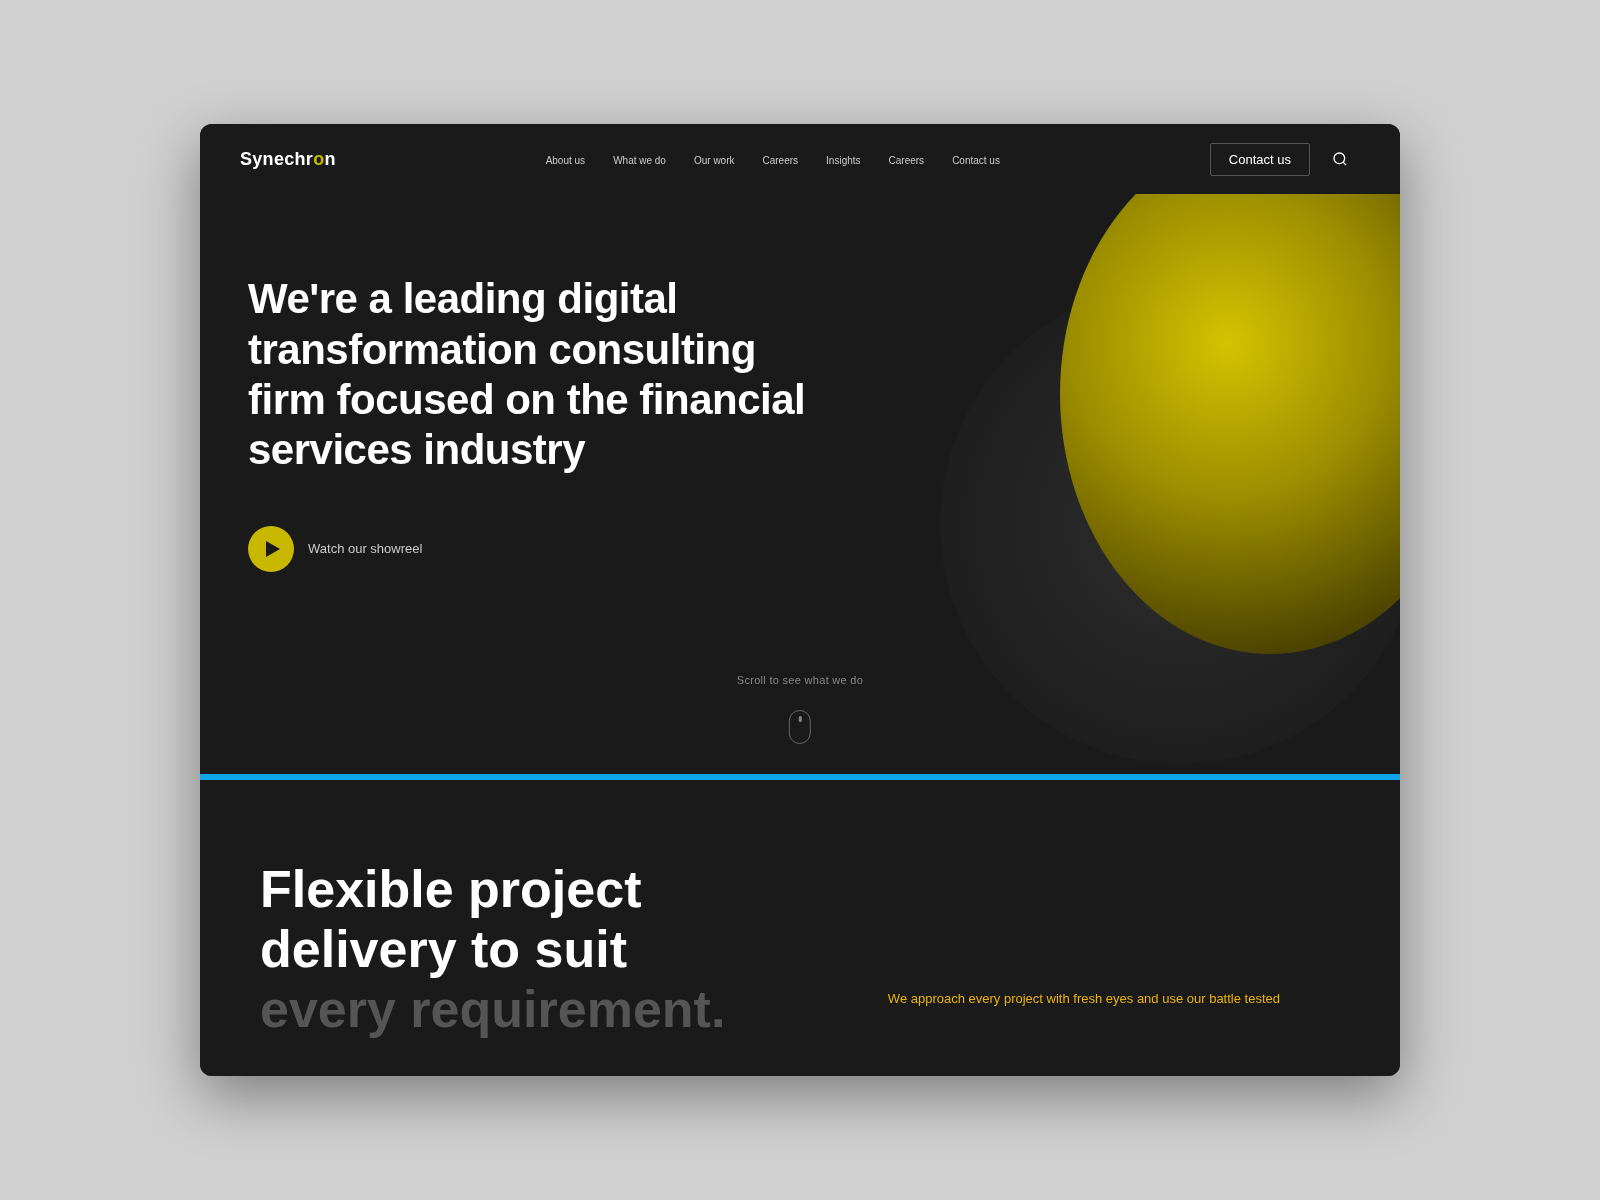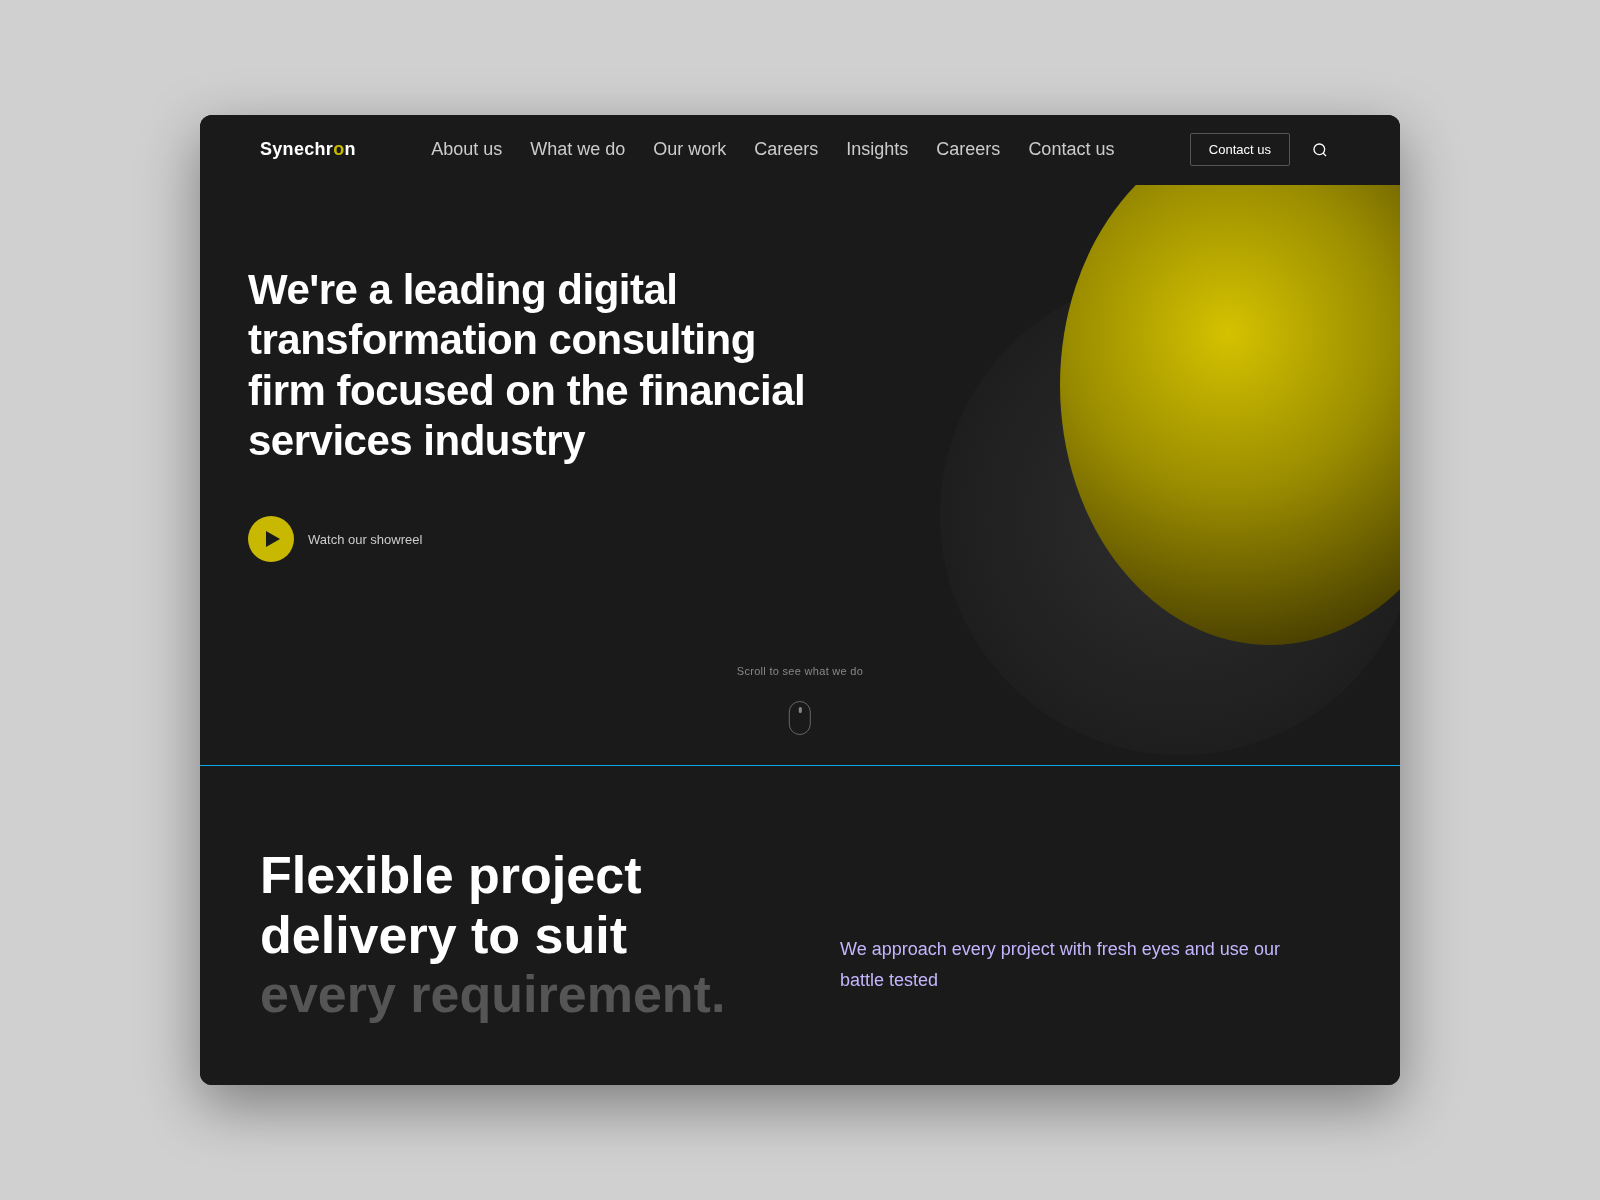--- a/index.html
+++ b/index.html
@@ -23,21 +23,21 @@
       border-radius: 12px;
       overflow: hidden;
       box-shadow: 0 20px 60px rgba(0,0,0,0.4);
     }
 
     
     .navbar {
       display: flex;
       align-items: center;
       justify-content: space-between;
-      padding: 0 60px;
+      padding: 0 40px;
       height: 70px;
       background: #1a1a1a;
       position: relative;
       z-index: 10;
     }
 
     .logo {
       font-size: 18px;
       font-weight: 600;
       color: #ffffff;
@@ -51,21 +51,21 @@
     .nav-links {
       display: flex;
       align-items: center;
       gap: 28px;
       list-style: none;
     }
 
     .nav-links li a {
       color: #cccccc;
       text-decoration: none;
-      font-size: 18px;
+      font-size: 10px;
       font-weight: 400;
       transition: color 0.2s;
     }
 
     .nav-actions {
       display: flex;
       align-items: center;
       gap: 10px;
     }
 
@@ -210,22 +210,22 @@
     .mouse-dot {
       width: 3px;
       height: 6px;
       background: #888;
       border-radius: 2px;
     }
 
     
     .section-two {
       background: #1a1a1a;
-      padding: 80px 60px 60px;
-      border-top: 1px solid #0ea5e9;
+      padding: 80px 60px 36px;
+      border-top: 6px solid #0ea5e9;
     }
 
     .section-two-title {
       font-size: 52px;
       font-weight: 600;
       line-height: 1.15;
       max-width: 520px;
     }
 
     .section-two-title .line1 {
@@ -237,22 +237,22 @@
     }
 
     .section-two-right {
       position: absolute;
       right: 60px;
       bottom: 30px;
       max-width: 440px;
     }
 
     .section-two-desc {
-      color: #c4b5fd;
-      font-size: 18px;
+      color: #eab308;
+      font-size: 13px;
       line-height: 1.7;
     }
 
     .section-two-inner {
       position: relative;
       min-height: 120px;
     }
   </style>
 </head>
 <body>

